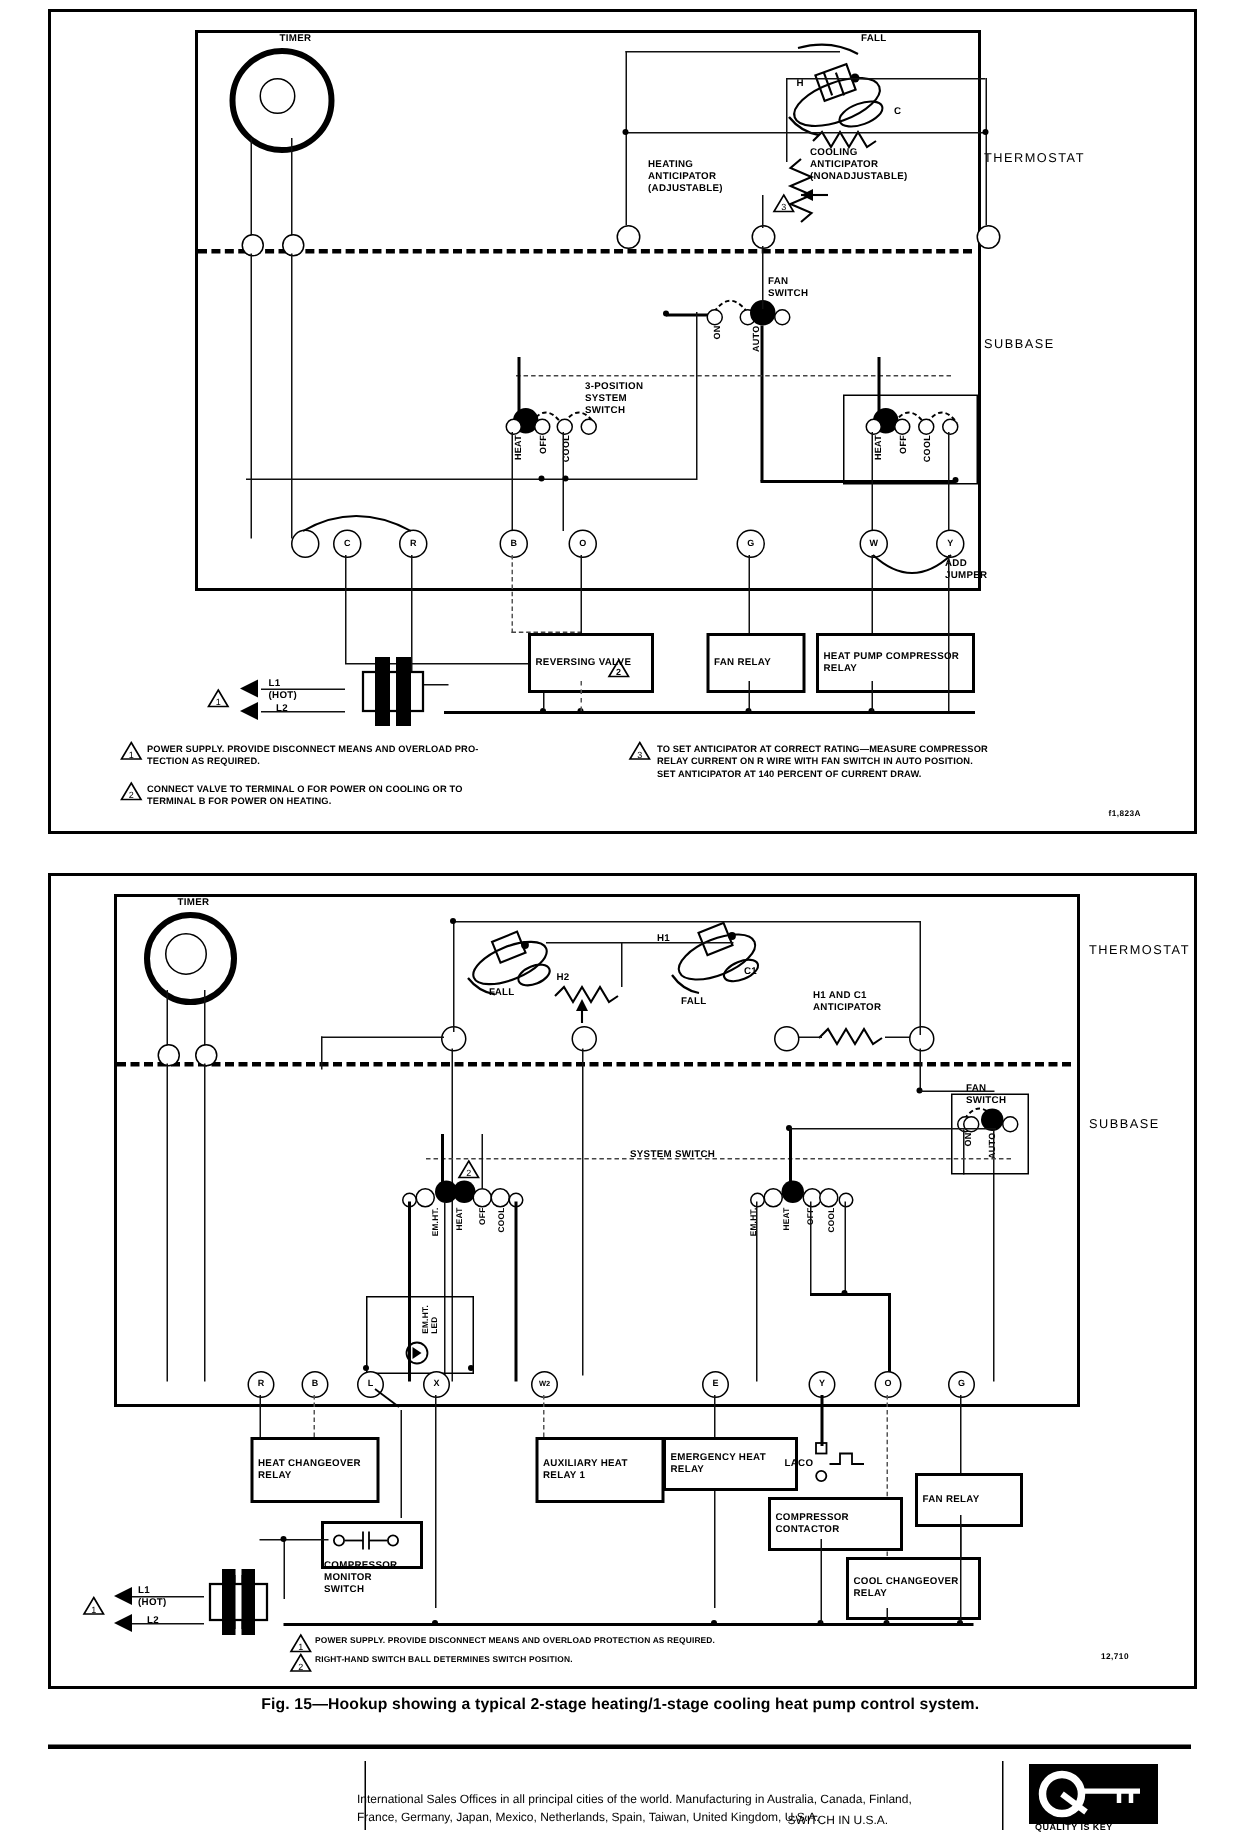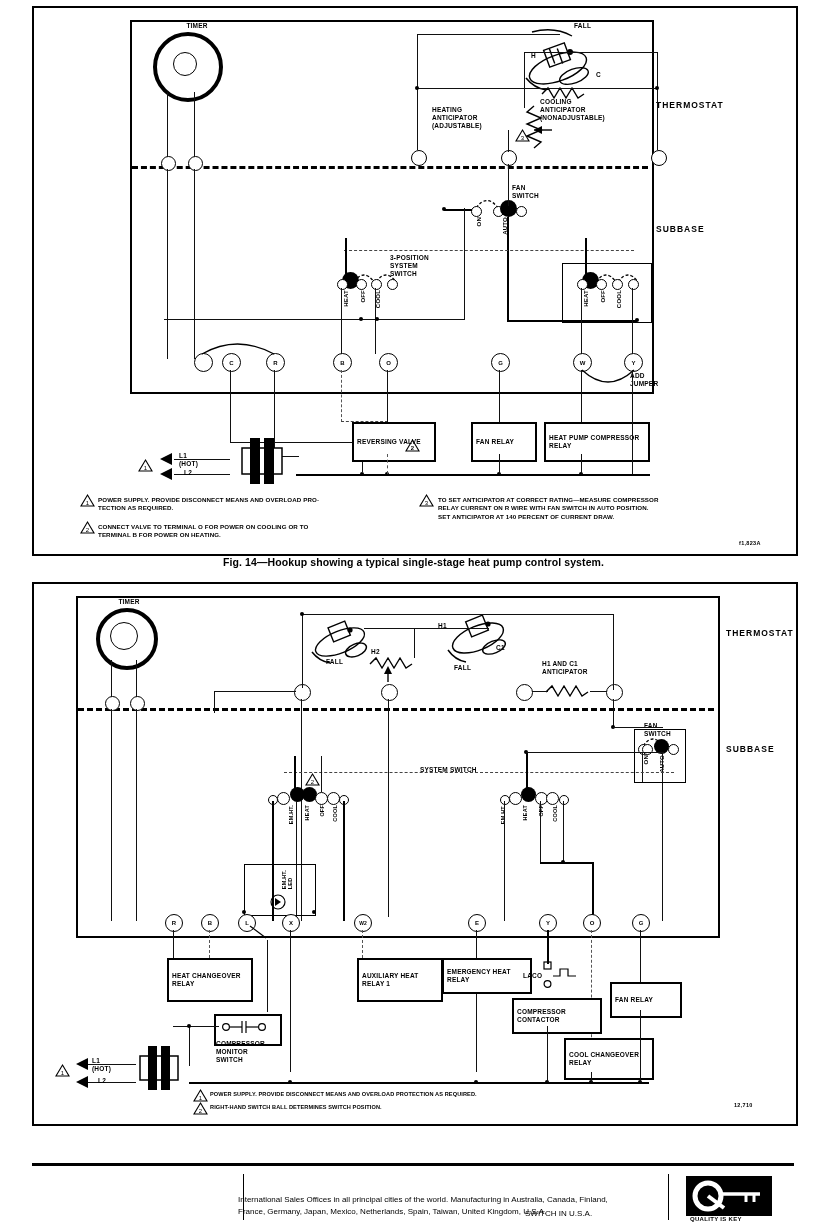--- a/index.html
+++ b/index.html
@@ -23,21 +23,21 @@
         display:flex;align-items:center;justify-content:center;font-size:6px;font-weight:bold;}
   .openc{position:absolute;border:1.2px solid #000;border-radius:50%;background:#fff;}
   .ballc{position:absolute;border-radius:50%;background:#000;}
   .relay{position:absolute;border:2.5px solid #000;background:#fff;
          display:flex;flex-direction:column;justify-content:center;
          font-size:6.5px;font-weight:bold;line-height:1.25;padding:2px 3px;letter-spacing:.2px;}
   .lbl{position:absolute;font-size:6.5px;font-weight:bold;line-height:1.2;letter-spacing:.2px;white-space:pre-line;}
   .lbl.c{text-align:center;}
   .vlbl{position:absolute;font-size:6px;font-weight:bold;letter-spacing:.2px;
         writing-mode:vertical-rl;transform:rotate(180deg);white-space:nowrap;}
-  .side{position:absolute;font-size:8.5px;font-weight:bold;letter-spacing:1px;}
+  .side{position:absolute;font-size:8.5px;font-weight:normal;letter-spacing:1px;}
   .note{position:absolute;font-size:6.2px;font-weight:bold;line-height:1.35;letter-spacing:.1px;white-space:pre-line;}
   .trimark{position:absolute;width:13px;height:11px;}
   .caption{position:absolute;width:100%;text-align:center;font-size:10.5px;font-weight:bold;letter-spacing:.1px;}
   .rule{position:absolute;background:#000;}
   .code{position:absolute;font-size:5.5px;font-weight:bold;letter-spacing:.3px;}
   svg{overflow:visible;}
   .sw-arc{position:absolute;}
   .timer-outer{position:absolute;border:4px solid #000;border-radius:50%;background:#fff;}
   .timer-inner{position:absolute;border:1.4px solid #000;border-radius:50%;background:#fff;}
   
@@ -279,21 +279,20 @@
     <svg class="trimark" style="left:386px;top:487px;">
       <polygon points="6.5,0 13,11 0,11" fill="none" stroke="#000" stroke-width="1.1"></polygon>
       <text x="6.5" y="10" font-size="6" text-anchor="middle" font-family="Liberation Sans">3</text>
     </svg>
     <div class="note" style="left:404px;top:488px;width:330px;">TO SET ANTICIPATOR AT CORRECT RATING—MEASURE COMPRESSOR
 RELAY CURRENT ON R WIRE WITH FAN SWITCH IN AUTO POSITION.
 SET ANTICIPATOR AT 140 PERCENT OF CURRENT DRAW.</div>
     <div class="code" style="left:705px;top:532px;">f1,823A</div>
   </div>
 
-  <div class="caption" style="left:0;top:556px;">Fig. 14—Hookup showing a typical single-stage heat pump control system.</div>
 
   <div class="fig" style="left:32px;top:582px;width:762px;height:540px;">
 
     <div class="inner-box" style="left:42px;top:12px;width:640px;height:338px;"></div>
     <div class="dash-h" style="left:44px;top:124px;width:636px;"></div>
     <div class="side" style="left:692px;top:44px;">THERMOSTAT</div>
     <div class="side" style="left:692px;top:160px;">SUBBASE</div>
 
     <div class="lbl c" style="left:62px;top:14px;width:66px;">TIMER</div>
     <div class="timer-outer" style="left:62px;top:24px;width:54px;height:54px;"></div>
@@ -546,20 +545,21 @@
     </svg>
     <div class="note" style="left:176px;top:507px;width:400px;font-size:5.6px;">POWER SUPPLY. PROVIDE DISCONNECT MEANS AND OVERLOAD PROTECTION AS REQUIRED.</div>
     <svg class="trimark" style="left:160px;top:519px;">
       <polygon points="6.5,0 13,11 0,11" fill="none" stroke="#000" stroke-width="1.1"></polygon>
       <text x="6.5" y="10" font-size="6" text-anchor="middle" font-family="Liberation Sans">2</text>
     </svg>
     <div class="note" style="left:176px;top:520px;width:400px;font-size:5.6px;">RIGHT-HAND SWITCH BALL DETERMINES SWITCH POSITION.</div>
     <div class="code" style="left:700px;top:518px;">12,710</div>
   </div>
 
+  <div class="caption" style="left:0;top:1130px;">Fig. 15—Hookup showing a typical 2-stage heating/1-stage cooling heat pump control system.</div>
 
   <div class="footer-rule" style="left:32px;top:1163px;width:762px;"></div>
 
 
   <div class="rule" style="left:243px;top:1174px;width:1px;height:46px;"></div>
 
   <div class="ftxt" style="left:238px;top:1176px;width:380px;margin-top:18px;">International Sales Offices in all principal cities of the world. Manufacturing in Australia, Canada, Finland, France, Germany, Japan, Mexico, Netherlands, Spain, Taiwan, United Kingdom, U.S.A.</div>
   <div class="ftxt" style="left:525px;top:1208px;width:140px;">SWITCH IN U.S.A.</div>
 
   <div class="rule" style="left:668px;top:1174px;width:1px;height:46px;"></div>

